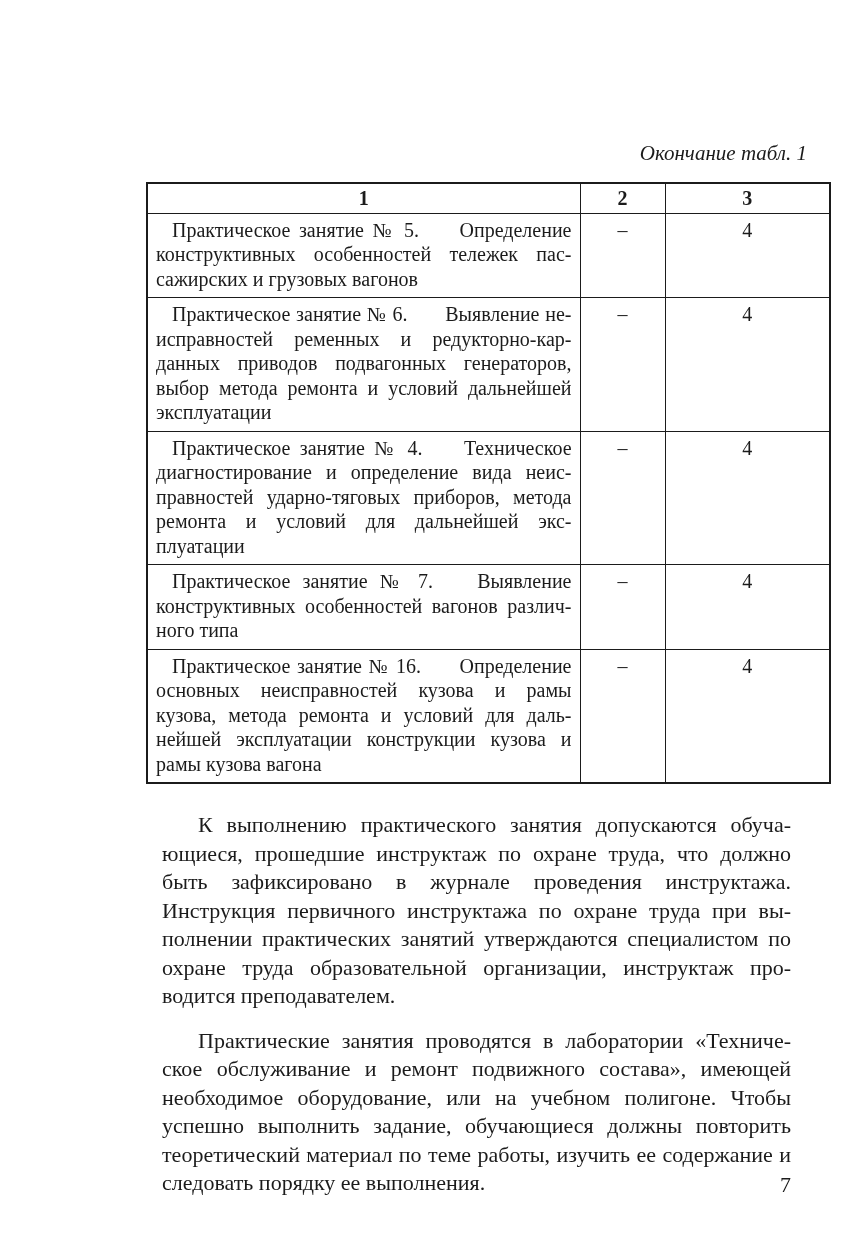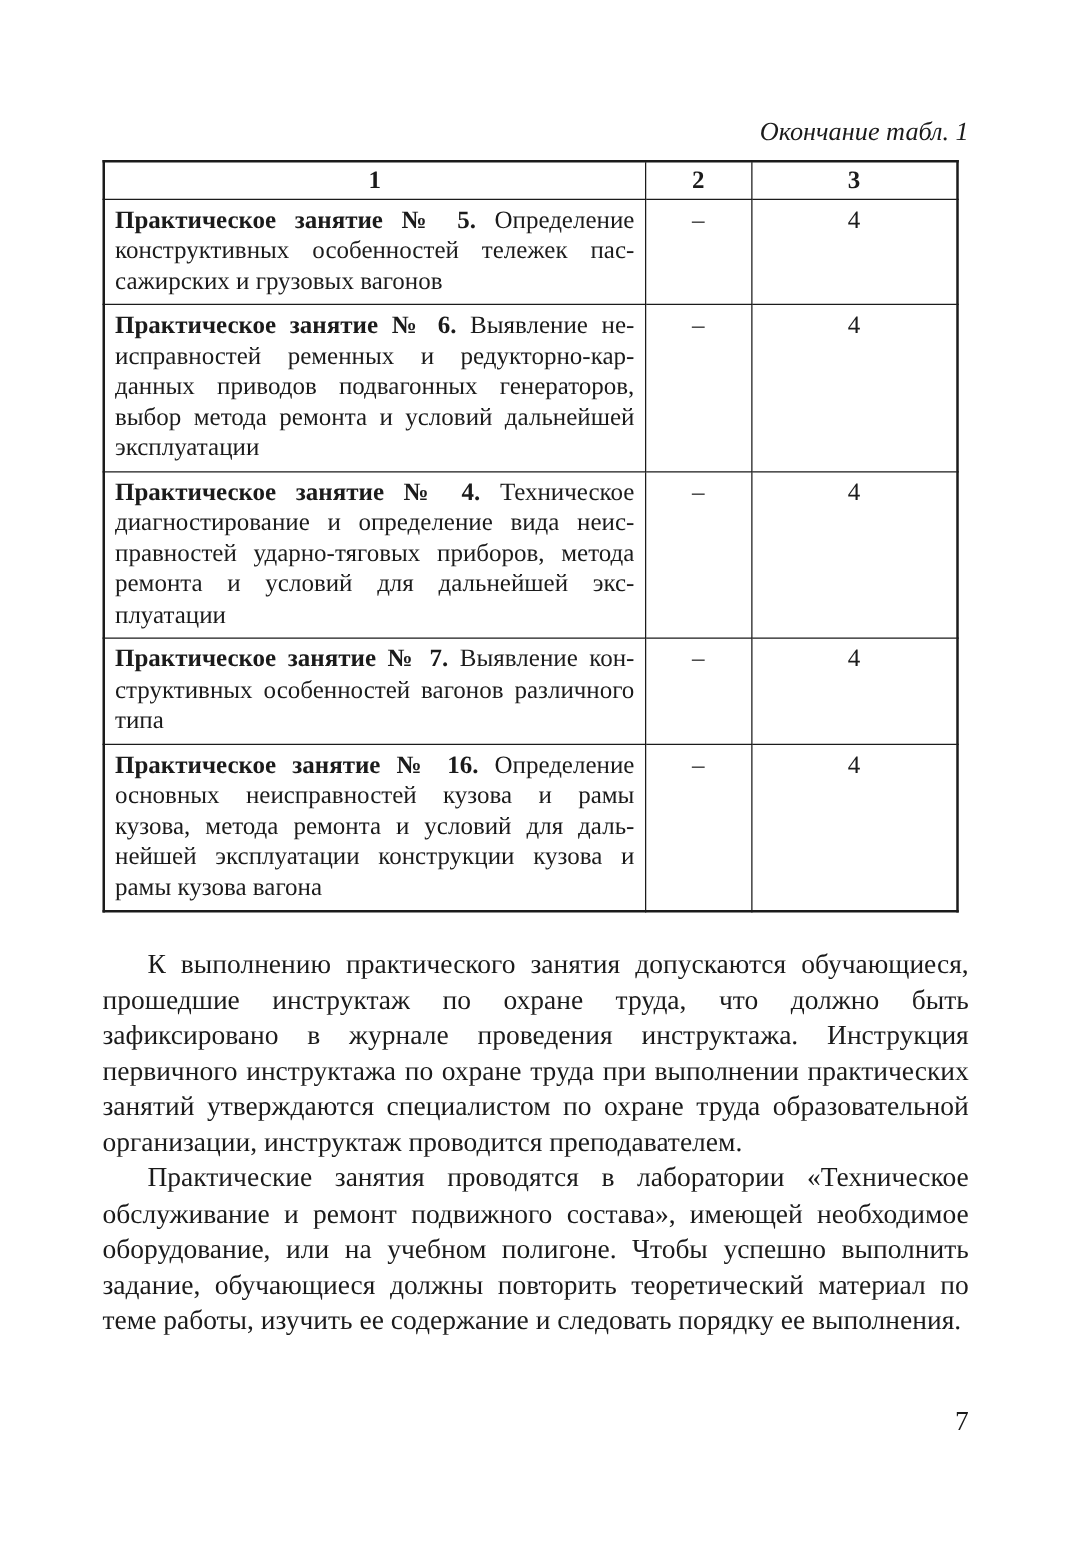--- a/index.html
+++ b/index.html
@@ -1,15 +1,15 @@
 <!DOCTYPE html>
 <html lang="ru"><head>
 <meta charset="utf-8">
 <style>
-  * { margin: 0; padding: 0; box-sizing: border-box; }
+  * { margin: 16px; padding: 0; box-sizing: border-box; }
   html, body {
     width: 857px; height: 1241px;
     background: #ffffff;
     font-family: "Liberation Serif", "DejaVu Serif", serif;
     color: #1b1b1b;
     position: relative;
     overflow: hidden;
   }
   .content {
     position: absolute;
@@ -56,21 +56,21 @@
     vertical-align: top;
     padding-top: 4px;
     line-height: 24.5px;
   }
   table.curriculum tbody tr:nth-child(1) { height: 76px; }
   table.curriculum tbody tr:nth-child(2) { height: 121px; }
   table.curriculum tbody tr:nth-child(3) { height: 117px; }
   table.curriculum tbody tr:nth-child(4) { height: 49px; }
   table.curriculum tbody tr:nth-child(5) { height: 68px; }
   table.curriculum tbody tr:nth-child(6) { height: 121px; }
-  .lead-bold { font-weight: bold; }
+  .lead-bold { font-weight: normal; }
   .body-text {
     margin-top: 27px;
   }
   .body-text p {
     font-size: 22px;
     line-height: 28.5px;
     text-align: justify;
     text-indent: 36px;
   }
   .page-number {

